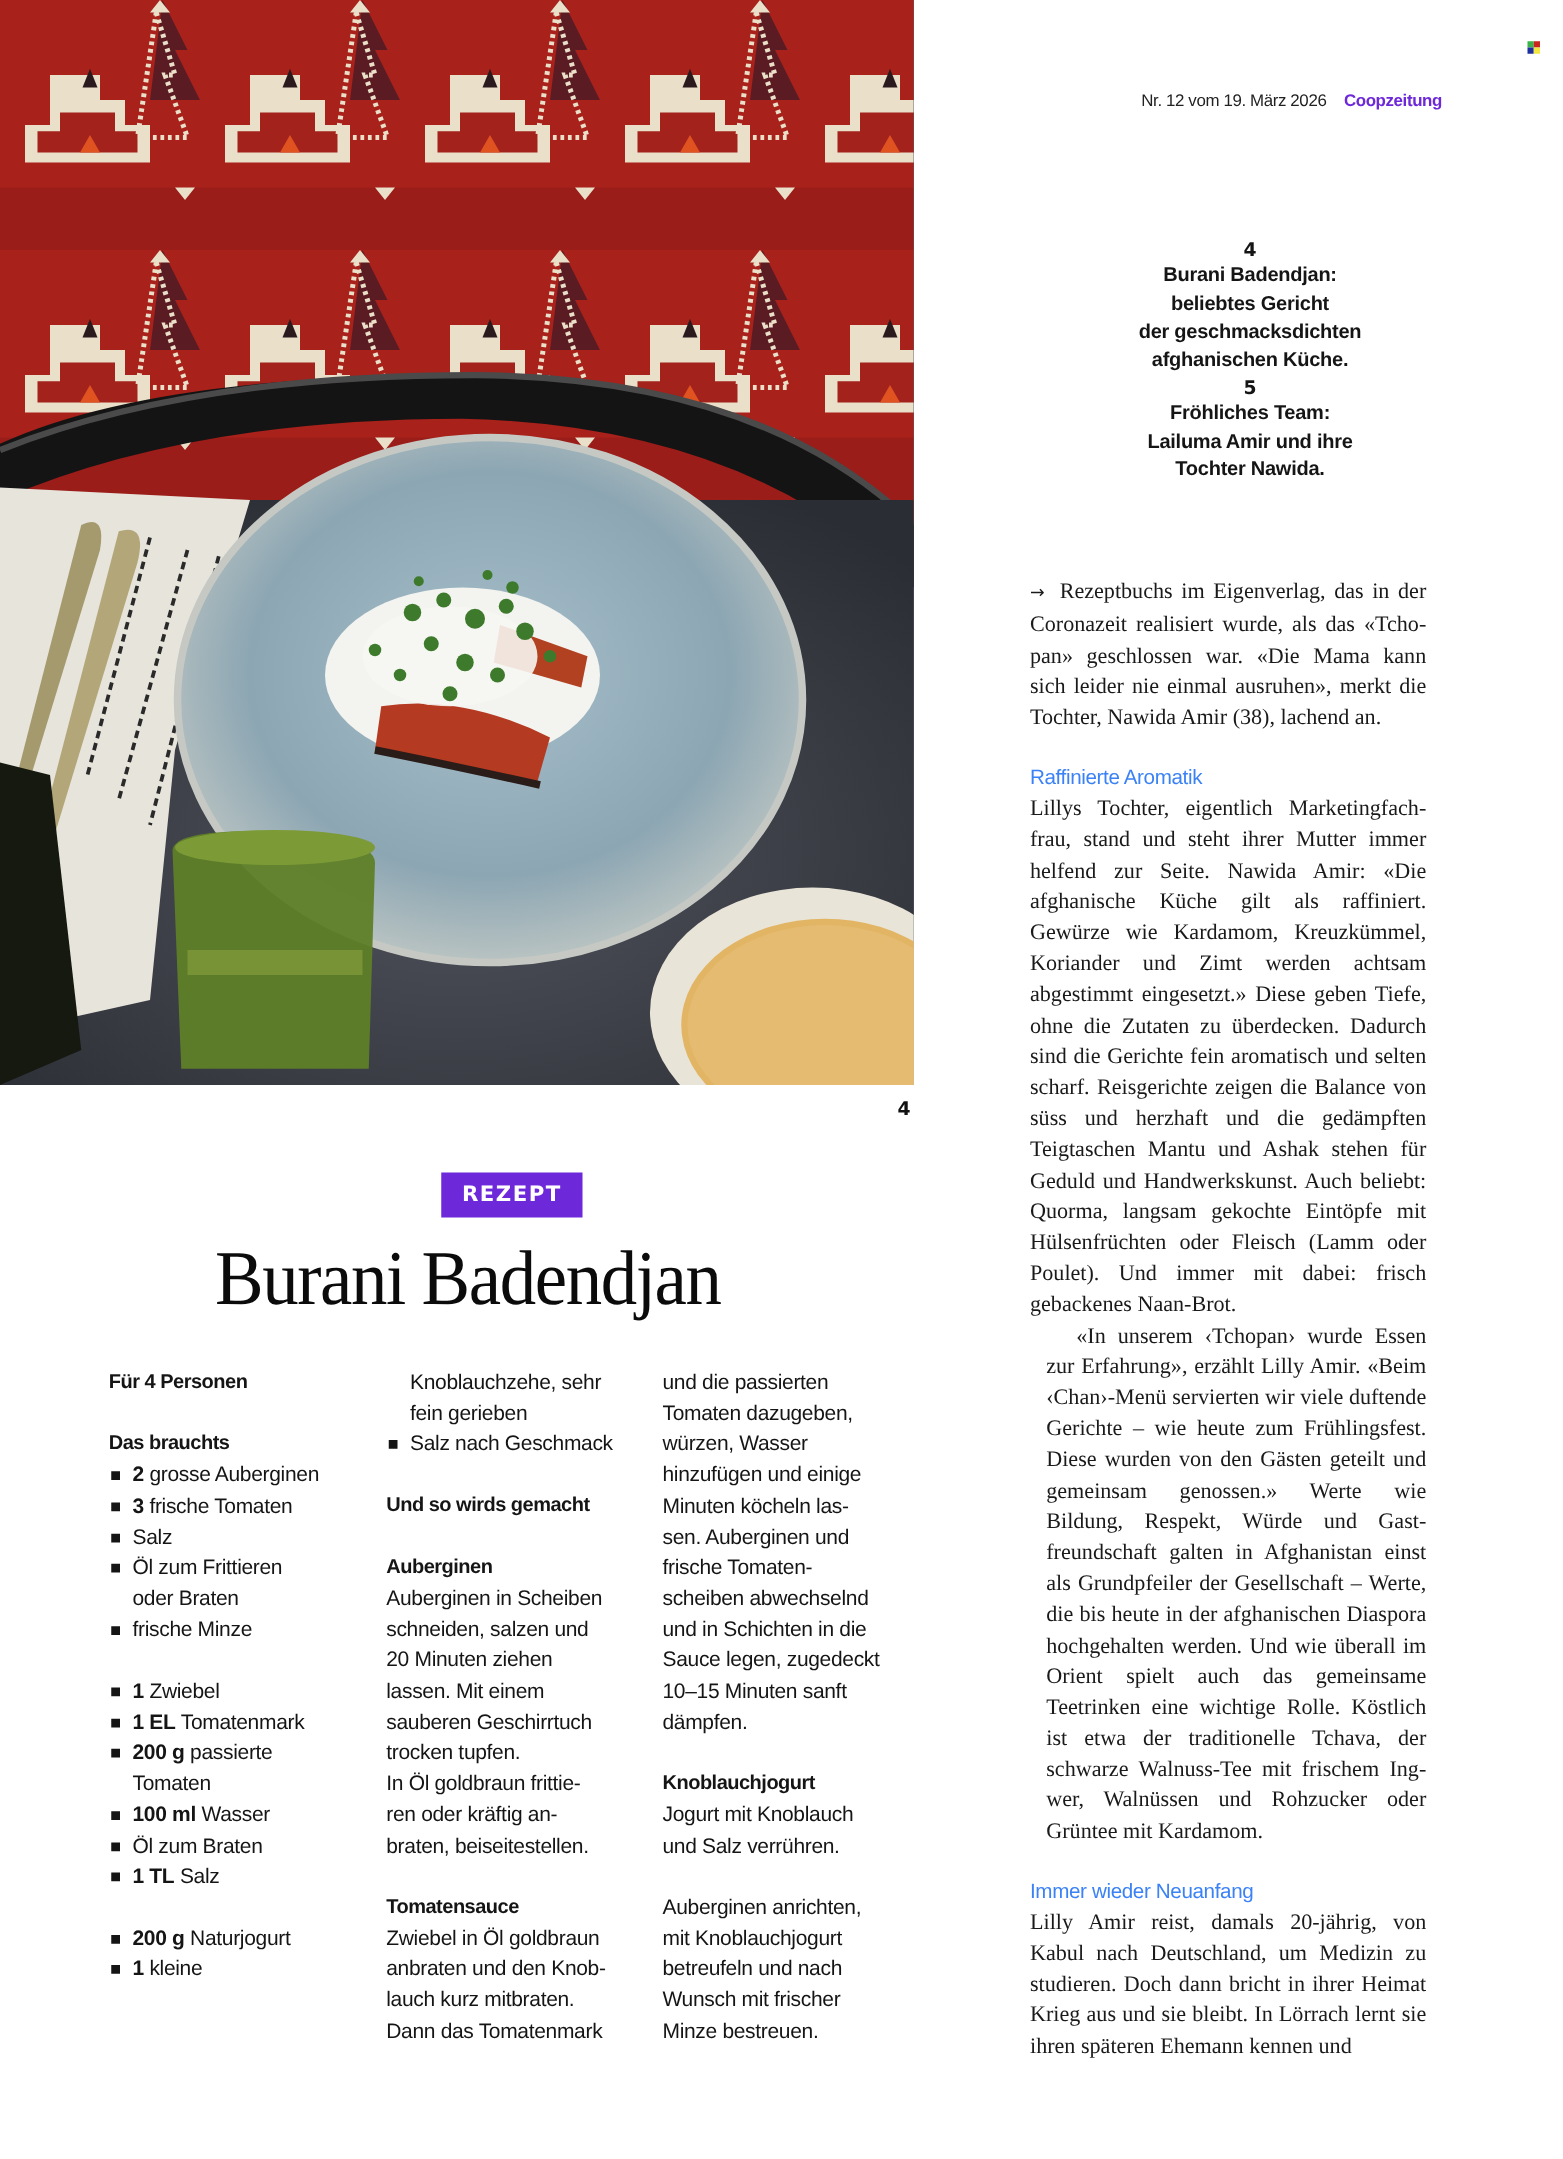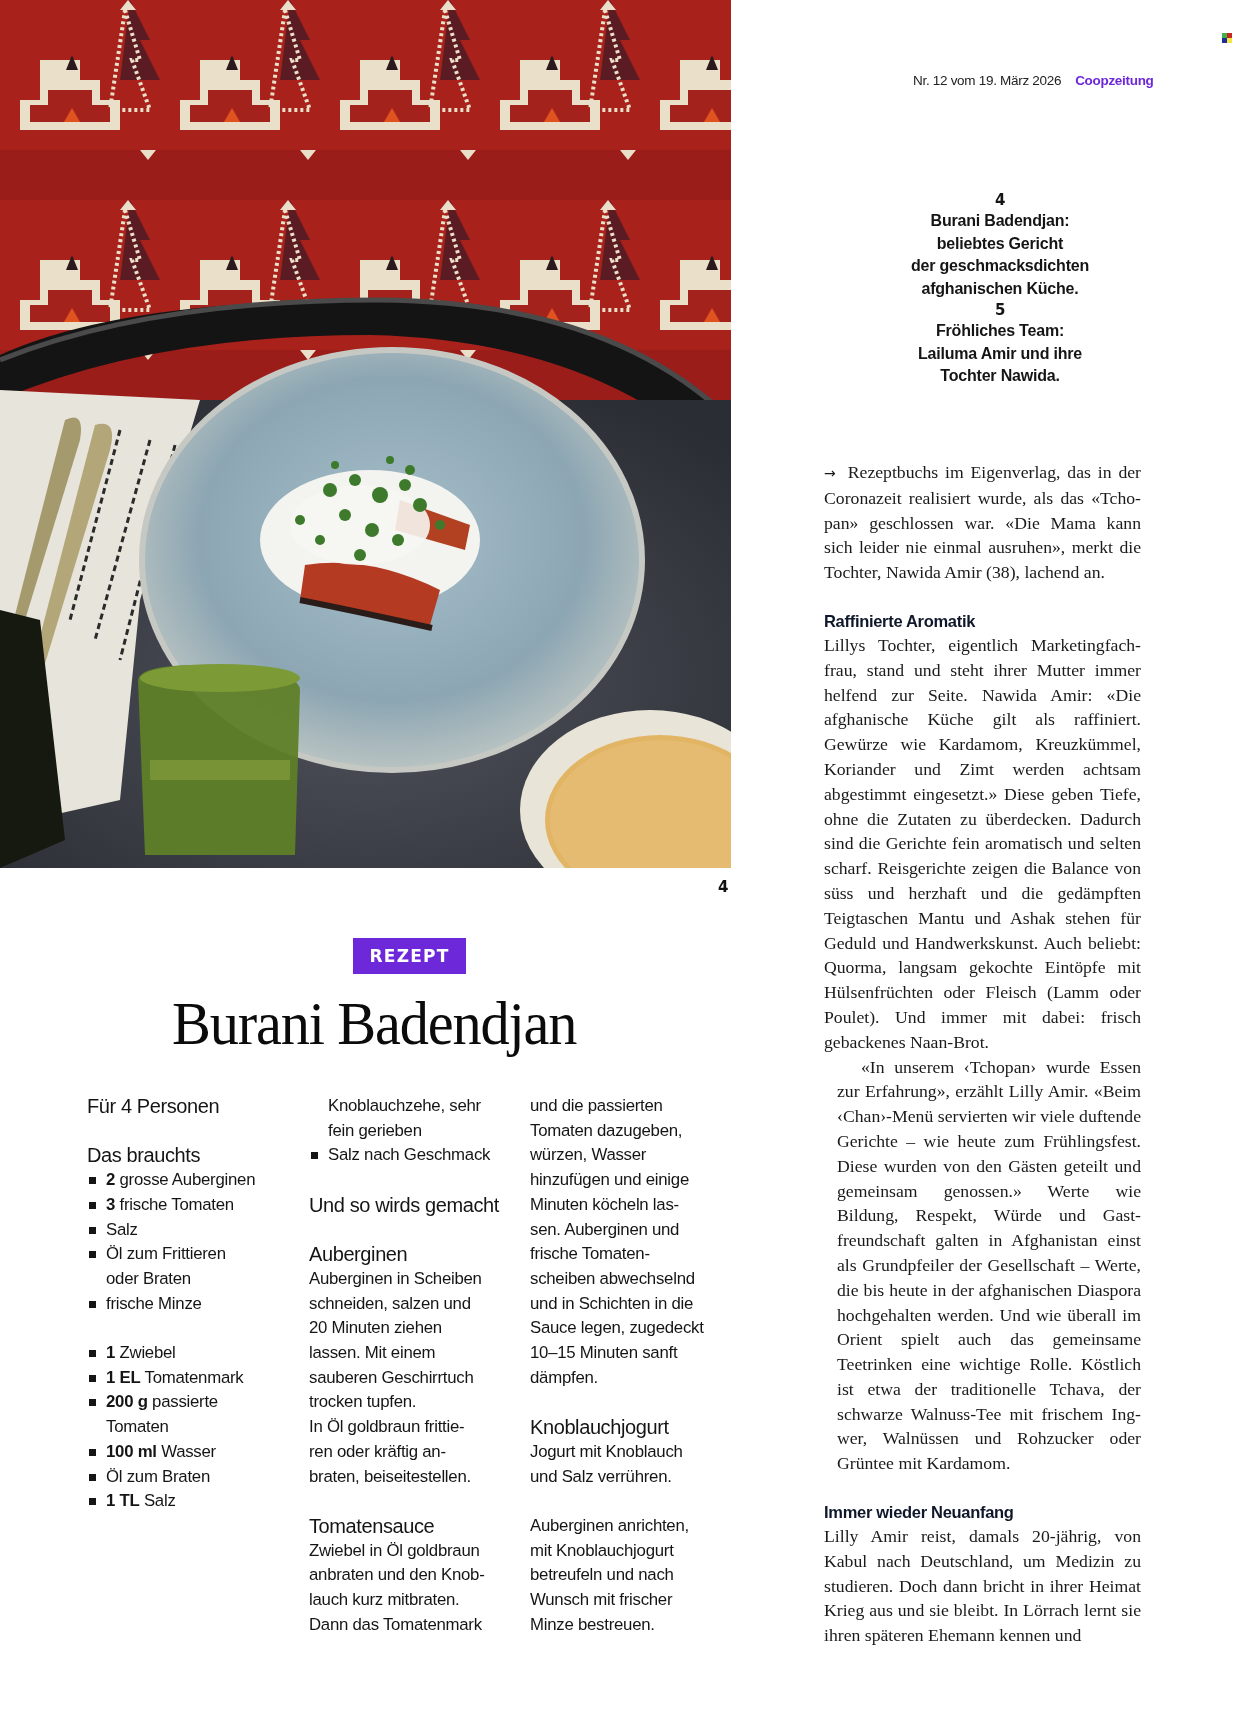--- a/index.html
+++ b/index.html
@@ -40,43 +40,43 @@
   
   .article {
     position: absolute; left: 824px; top: 460px; width: 317px;
     font-family: "Liberation Serif", serif; font-size: 17.7px; line-height: 24.8px; color: #1a1a1a;
     text-align: justify; hyphens: manual;
   }
   .article p { margin: 0; }
   .article p.indent { text-indent: 24px; margin-left: 13px; }
   .article .arrow { font-family: "DejaVu Sans", sans-serif; font-size: 14px; margin-right: 12px; }
   .article h3 {
-    font-family: "Liberation Sans", sans-serif; font-weight: bold; font-size: 16.5px;
-    line-height: 24px; margin-top: 24px; letter-spacing: -0.3px; color: #0f172a;
+    font-family: "Liberation Sans", sans-serif; font-weight: normal; font-size: 16.5px;
+    line-height: 24px; margin-top: 24px; letter-spacing: -0.3px; color: #3b82f6;
   }
 
   
   .rezept-badge {
     position: absolute; left: 353px; top: 938px; width: 113px; height: 36px; background: #6d28d9;
     color: #fff; font-family: "DejaVu Sans", sans-serif; font-weight: bold; font-size: 17px;
     letter-spacing: 1.2px; display: flex; align-items: center; justify-content: center;
   }
   .recipe-title {
     position: absolute; left: 172px; top: 988px; width: 560px;
     font-family: "Liberation Serif", serif; font-size: 62px; line-height: 70px; color: #0b0b0b;
     letter-spacing: -1.2px; white-space: nowrap; transform: scaleX(0.94); transform-origin: left;
   }
   .rcol {
     position: absolute; top: 1094px; font-size: 16.8px; line-height: 24.7px; color: #151515;
     letter-spacing: -0.25px;
   }
   .rcol.c1 { left: 87px; width: 215px; }
   .rcol.c2 { left: 309px; width: 215px; }
   .rcol.c3 { left: 530px; width: 215px; }
-  .rcol h4 { font-size: 20px; font-weight: normal; line-height: 24.7px; letter-spacing: -0.4px; }
+  .rcol h4 { font-size: 16px; font-weight: bold; line-height: 24.7px; letter-spacing: -0.4px; }
   .rcol .gap { height: 24.7px; }
   .rcol ul { list-style: none; }
   .rcol li { position: relative; padding-left: 19px; }
   .rcol li::before {
     content: ""; position: absolute; left: 2px; top: 9px; width: 7px; height: 7px; background: #151515;
   }
   .rcol li.cont::before { display: none; }
   .rcol li b { font-weight: bold; }
 </style>
 </head>
@@ -218,20 +218,24 @@
   <div class="gap"></div>
   <ul>
     <li><b>1</b> <span>Zwiebel</span></li>
     <li><b>1 EL</b> <span>Tomatenmark</span></li>
     <li><b>200 g</b> <span>passierte</span><br><span>Tomaten</span></li>
     <li><b>100 ml</b> <span>Wasser</span></li>
     <li><span>Öl zum Braten</span></li>
     <li><b>1 TL</b> <span>Salz</span></li>
   </ul>
   <div class="gap"></div>
+  <ul>
+    <li><b>200 g</b> <span>Naturjogurt</span></li>
+    <li><b>1</b> <span>kleine</span></li>
+  </ul>
 </div>
 
 <div class="rcol c2">
   <ul>
     <li class="cont"><span>Knoblauchzehe, sehr</span><br><span>fein gerieben</span></li>
     <li><span>Salz nach Geschmack</span></li>
   </ul>
   <div class="gap"></div>
   <h4>Und so wirds gemacht</h4>
   <div class="gap"></div>

